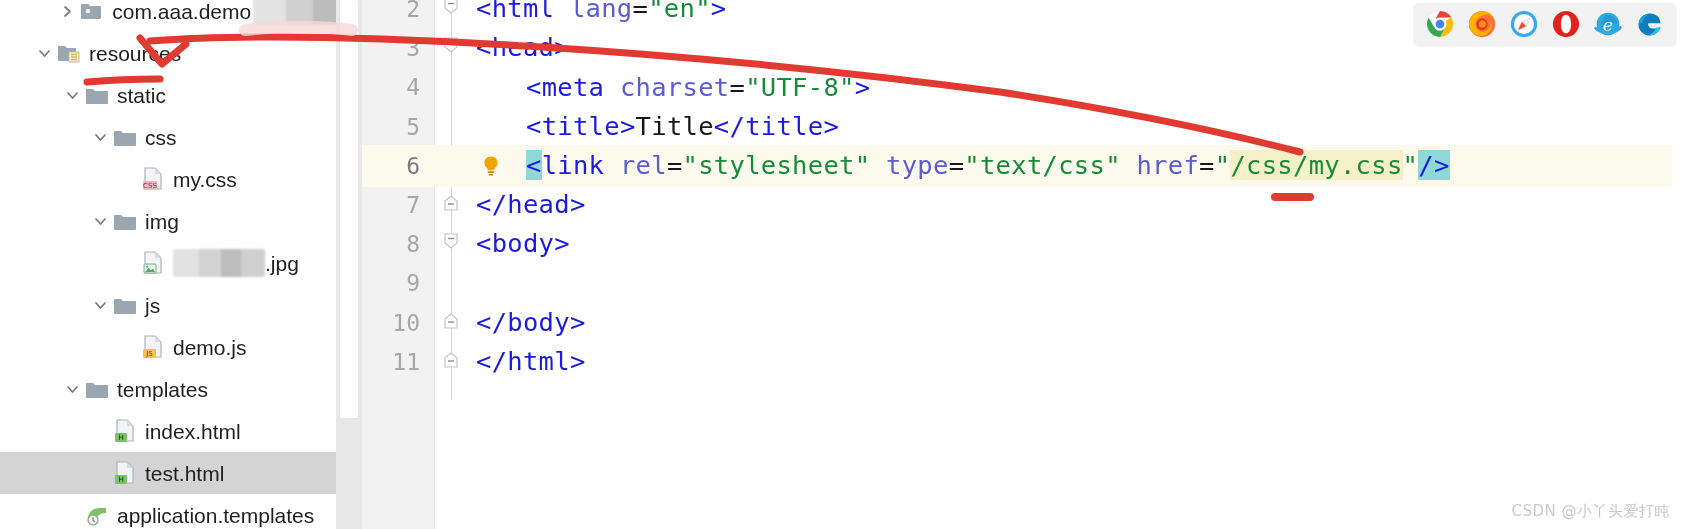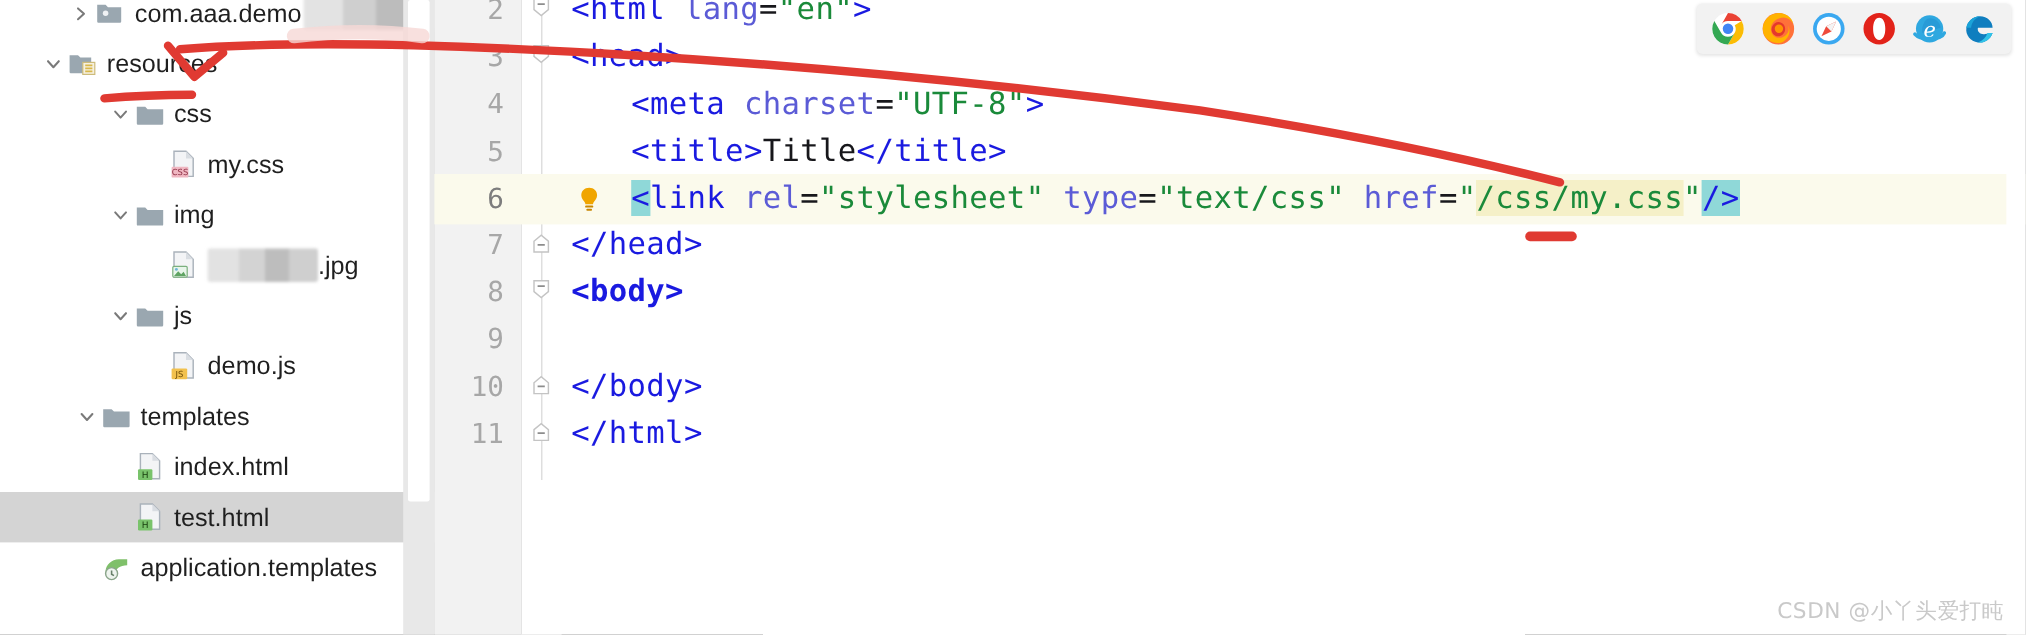--- a/index.html
+++ b/index.html
@@ -196,21 +196,21 @@
     position: absolute;
     left: 0; top: 0;
     width: 1688px; height: 529px;
     pointer-events: none;
   }
 
   
   #watermark {
     position: absolute;
     right: 18px; bottom: 8px;
-    font-size: 18px;
+    font-size: 15px;
     color: #c9c9c9;
     font-family: "DejaVu Sans", sans-serif;
     letter-spacing: 0.5px;
   }
 </style>
 </head>
 <body>
 
 <div id="root">
 
@@ -240,20 +240,34 @@
             </svg>
           </span>
           <span class="ficon">
             <svg width="26" height="26" viewBox="0 0 26 26" xmlns="http://www.w3.org/2000/svg">
               <path d="M2 6 h7 l2 2 h9 v12 a1 1 0 0 1-1 1 H3 a1 1 0 0 1-1-1 Z" fill="#9aa7b0"></path>
               <rect x="13" y="12" width="10" height="10" fill="#f5f0e0" stroke="#cdbb7a" stroke-width="1"></rect>
               <path d="M15 14.5h6M15 17h6M15 19.5h6" stroke="#d9b84a" stroke-width="1.3"></path>
             </svg>
           </span>
           <span class="label">resources</span>
+        </div>
+        <div class="tree-row">
+          <span class="spacer" style="width: 60px;"></span>
+          <span class="chev">
+            <svg width="15" height="15" viewBox="0 0 15 15" xmlns="http://www.w3.org/2000/svg">
+              <path d="M3 5 L7.5 10 L12 5" stroke="#7a7a7a" stroke-width="1.7" fill="none" stroke-linecap="round" stroke-linejoin="round"></path>
+            </svg>
+          </span>
+          <span class="ficon">
+            <svg width="26" height="26" viewBox="0 0 26 26" xmlns="http://www.w3.org/2000/svg">
+              <path d="M2 7 h7 l2 2 h13 v12 a1 1 0 0 1-1 1 H3 a1 1 0 0 1-1-1 Z" fill="#9aa7b0"></path>
+            </svg>
+          </span>
+          <span class="label">static</span>
         </div>
         <div class="tree-row">
           <span class="spacer" style="width: 88px;"></span>
           <span class="chev">
             <svg width="15" height="15" viewBox="0 0 15 15" xmlns="http://www.w3.org/2000/svg">
               <path d="M3 5 L7.5 10 L12 5" stroke="#7a7a7a" stroke-width="1.7" fill="none" stroke-linecap="round" stroke-linejoin="round"></path>
             </svg>
           </span>
           <span class="ficon">
             <svg width="26" height="26" viewBox="0 0 26 26" xmlns="http://www.w3.org/2000/svg">
@@ -447,21 +461,21 @@
           <div class="code-text" style="margin-left: 0px;"><span class="tag">&lt;/head&gt;</span></div>
         </div>
         <div class="code-line" style="top: 223.2px;">
           <div class="lineno">8</div>
           <div class="foldbox">
             <svg width="16" height="26" viewBox="0 0 16 26" xmlns="http://www.w3.org/2000/svg">
               <path d="M2 3 h12 v9 l-6 5 l-6 -5 Z" fill="#ffffff" stroke="#c4c4c4" stroke-width="1.2"></path>
               <path d="M5 7.5 h6" stroke="#8d8d8d" stroke-width="1.4"></path>
             </svg>
           </div>
-          <div class="code-text" style="margin-left: 0px; font-weight: bold;"><span class="tag">&lt;body&gt;</span></div>
+          <div class="code-text" style="margin-left: 0px;"><span class="tag">&lt;body&gt;</span></div>
         </div>
         <div class="code-line" style="top: 262.4px;">
           <div class="lineno">9</div>
           <div class="foldbox"></div>
         </div>
         <div class="code-line" style="top: 302px;">
           <div class="lineno">10</div>
           <div class="foldbox">
             <svg width="16" height="26" viewBox="0 0 16 26" xmlns="http://www.w3.org/2000/svg">
               <path d="M2 9 l6 -5 l6 5 v9 H2 Z" fill="#ffffff" stroke="#c4c4c4" stroke-width="1.2"></path>

